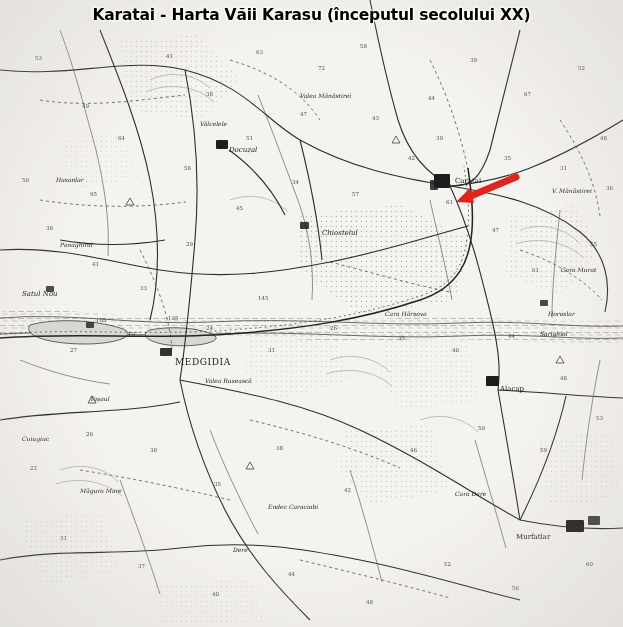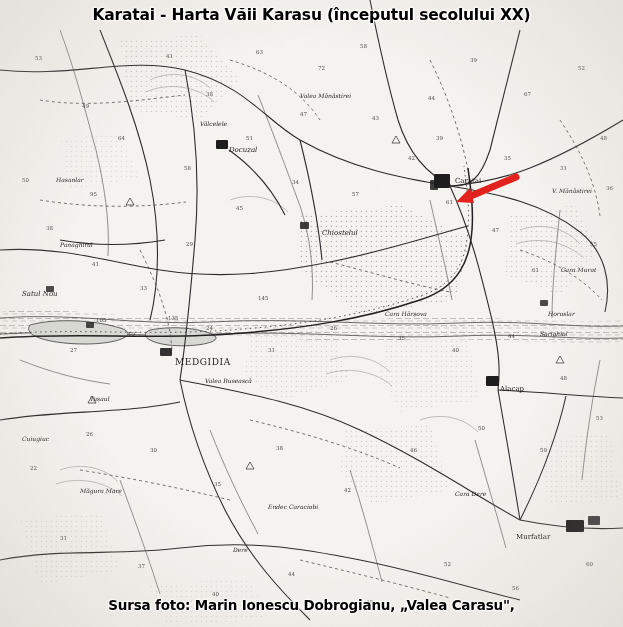--- a/index.html
+++ b/index.html
@@ -331,16 +331,15 @@
   <svg id="red-arrow" viewBox="0 0 72 38">
     <g>
       <line x1="68" y1="7" x2="18" y2="28" stroke="#e2221c" stroke-width="7" stroke-linecap="round"></line>
       <path d="M22 18 L8 32 L26 33 Z" fill="#e2221c"></path>
     </g>
   </svg>
 
   <div class="caption" id="title-caption">Karatai - Harta Văii Karasu (începutul secolului XX)</div>
 
   <div class="caption" id="source-caption">
-    <span>Sursa foto: Marin Ionescu Dobrogianu, „Valea Carasu",</span>
   </div>
 
 </div>
 
 </body></html>

